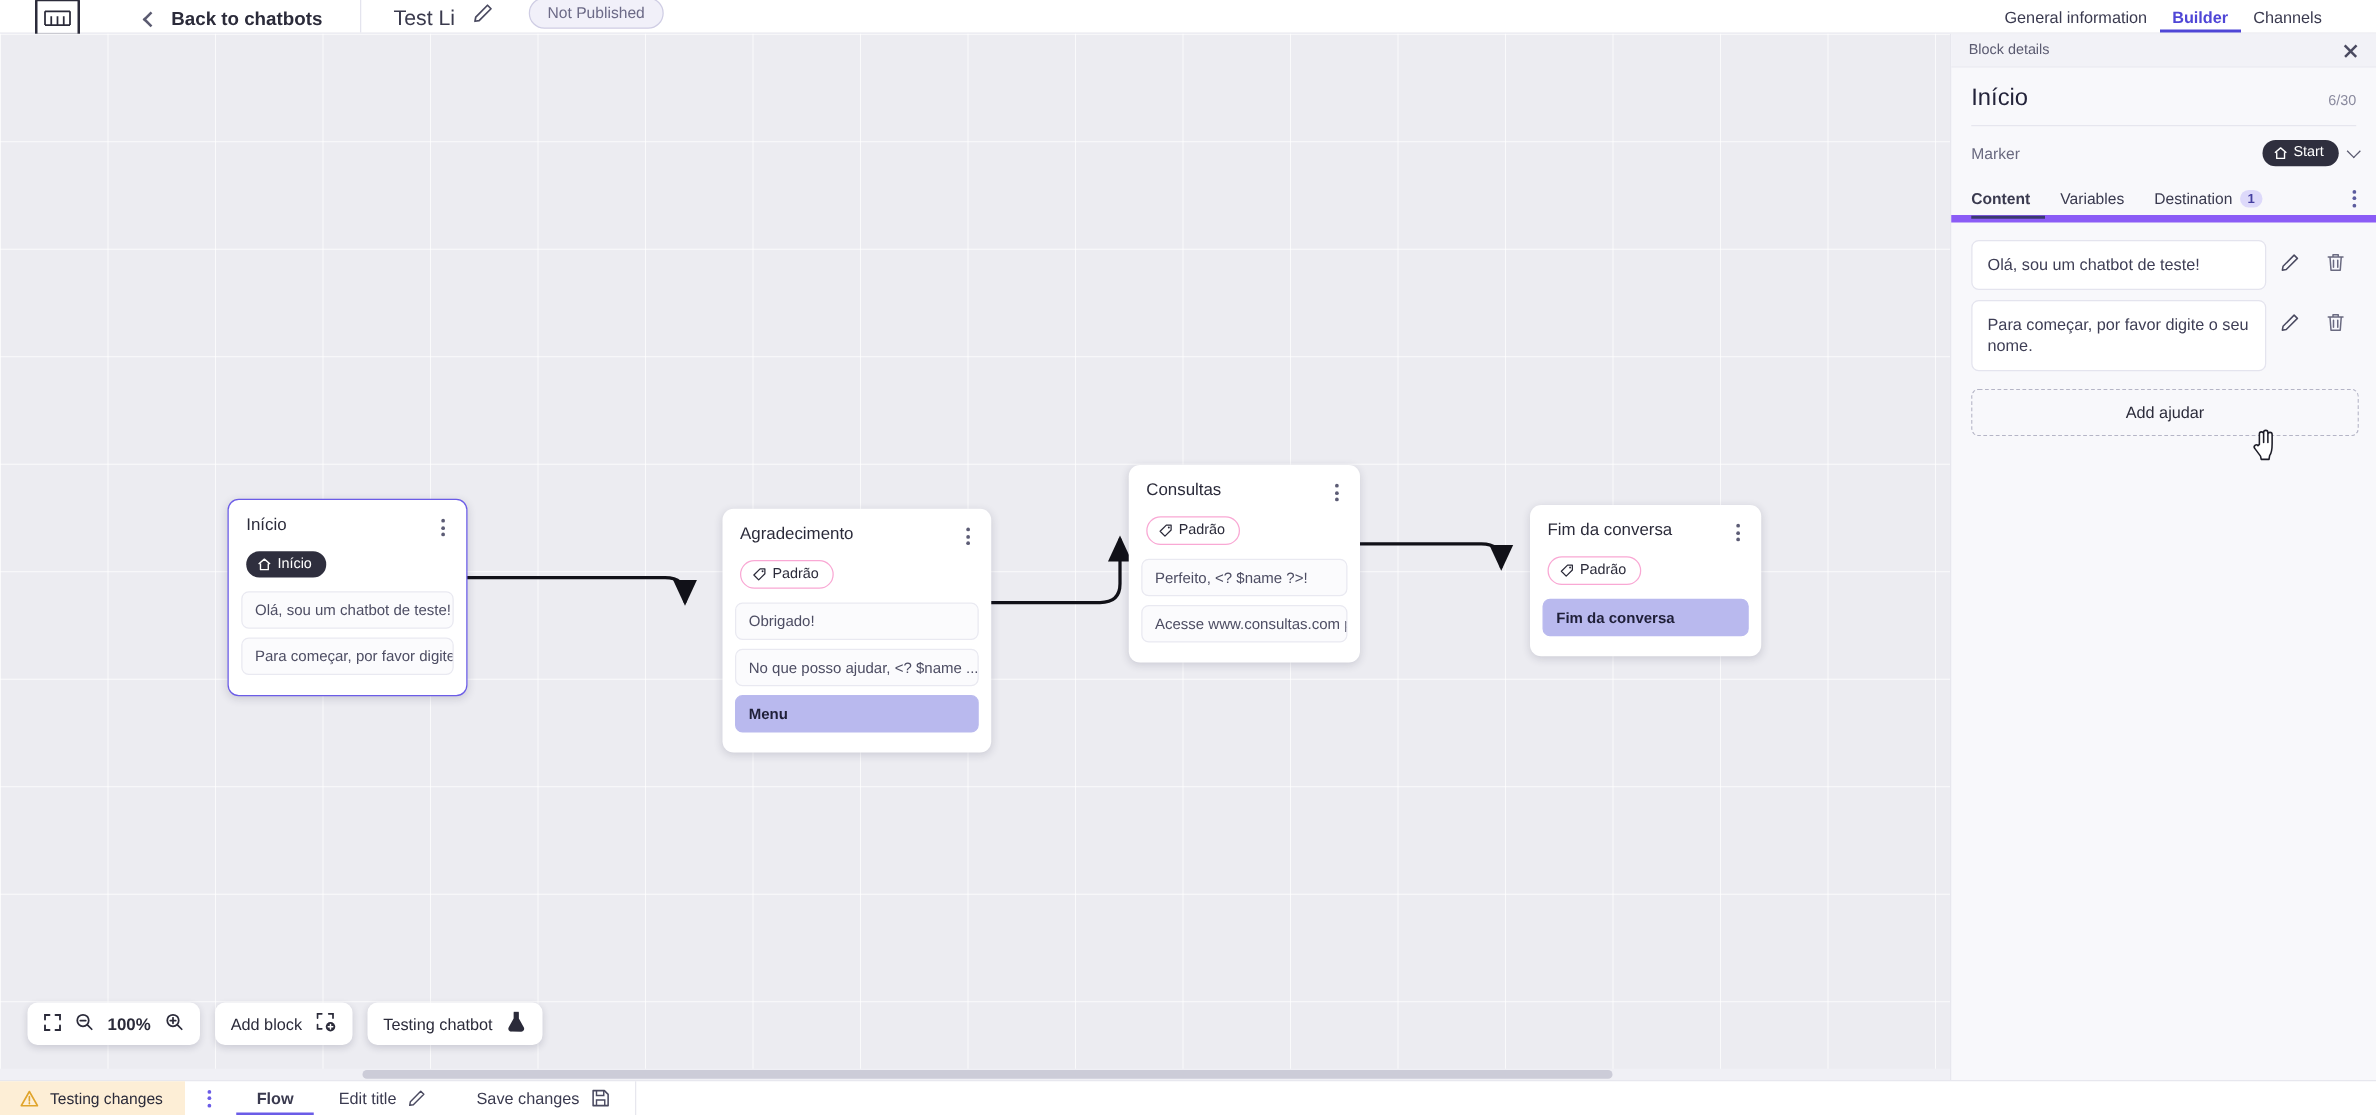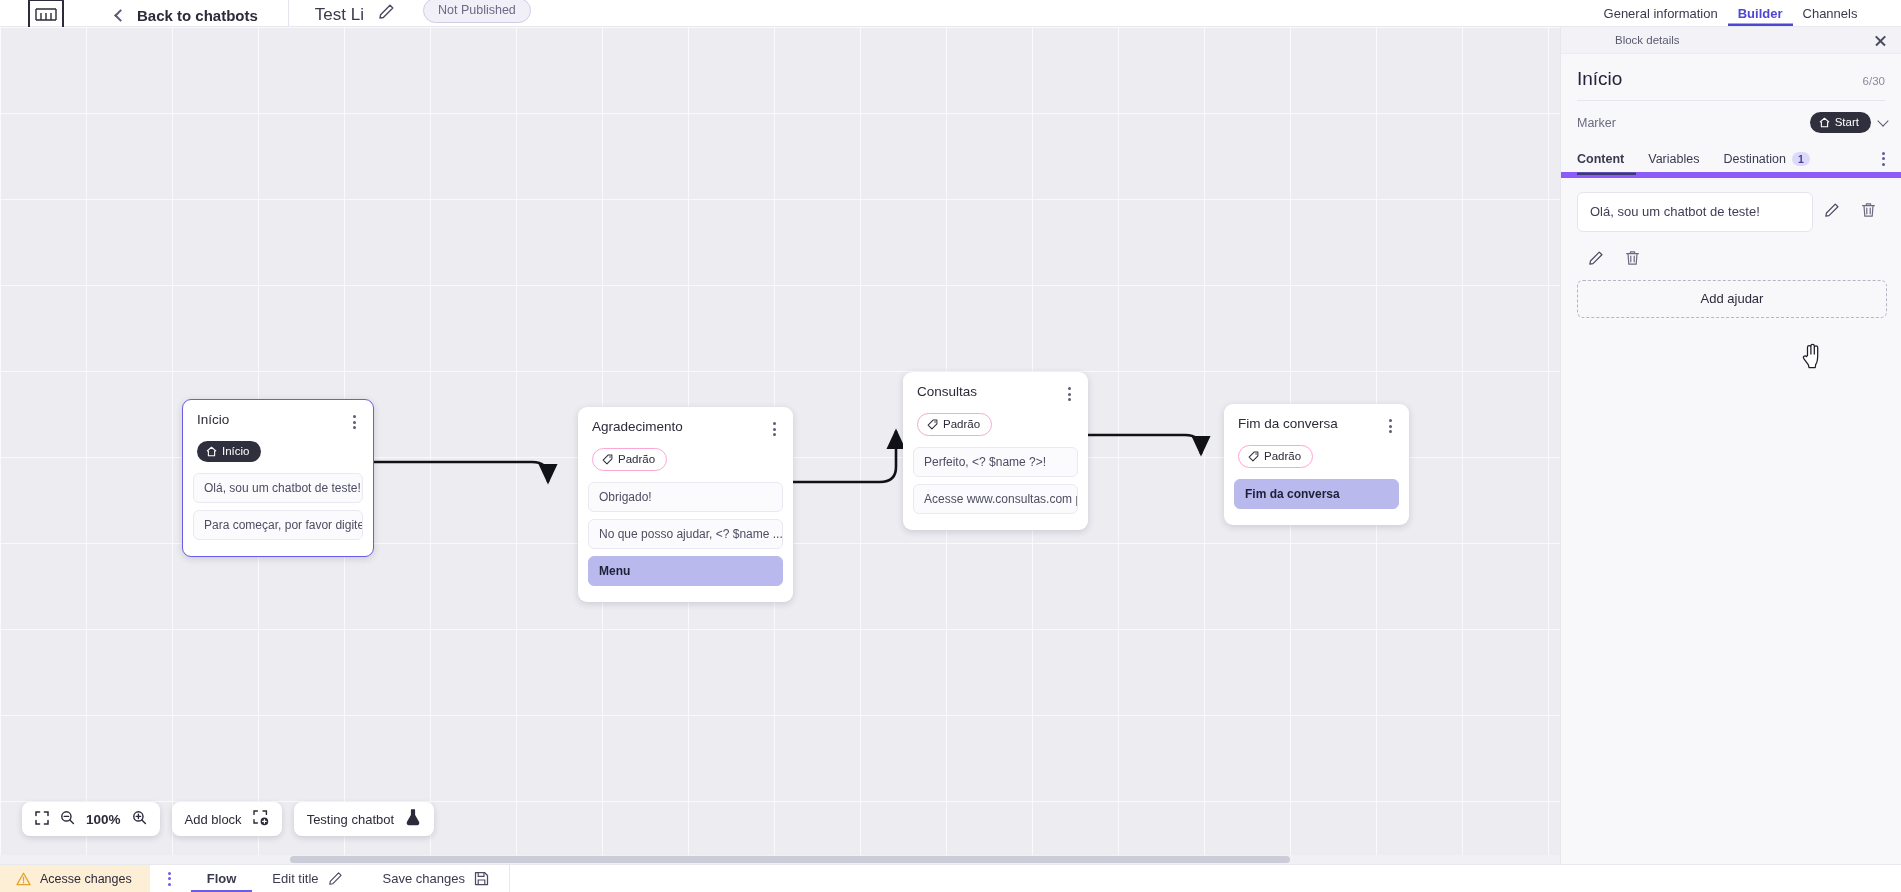--- a/index.html
+++ b/index.html
@@ -156,21 +156,21 @@
 
   .panel {
     position: absolute; right: 0; top: 27px; width: 341px; height: 865px;
     background: #f8f8fb; border-left: 1px solid #e7e7ee;
   }
   .panel-head {
     height: 27px; background: #f2f2f7; display: flex; align-items: center;
     justify-content: space-between; padding: 0 14px;
     border-bottom: 1px solid #ebebf2;
   }
-  .panel-head-t { font-size: 11.5px; color: #5a5a70; margin-left: 40px; }
+  .panel-head-t { font-size: 11.5px; color: #5a5a70; }
   .xclose { width: 13px; height: 13px; position: relative; cursor: pointer; }
   .xclose:before, .xclose:after {
     content: ""; position: absolute; left: 0; top: 6px; width: 13px; height: 1.6px;
     background: #4a4a60;
   }
   .xclose:before { transform: rotate(45deg); }
   .xclose:after { transform: rotate(-45deg); }
 
   .blk-title-row {
     display: flex; align-items: baseline; justify-content: space-between;
@@ -463,20 +463,21 @@
           </svg>
         </span>
         <span class="row-act">
           <svg width="15" height="16" viewBox="0 0 15 16" aria-hidden="true">
             <path d="M1.6 3.6 H13.4 M5.4 3.6 V1.8 H9.6 V3.6 M3 3.6 L3.8 14.2 H11.2 L12 3.6 M5.8 6.2 V11.8 M9.2 6.2 V11.8" stroke="#6a6a80" stroke-width="1.2" fill="none" stroke-linejoin="round" stroke-linecap="round"></path>
           </svg>
         </span>
       </div>
 
       <div class="content-row">
+        <div class="content-box">Para começar, por favor digite o seu nome.</div>
         <span class="row-act">
           <svg width="16" height="16" viewBox="0 0 17 17" aria-hidden="true">
             <path d="M12 2.2 L14.8 5 L5.3 14.5 L2 15 L2.6 11.7 Z" stroke="#4a4a60" stroke-width="1.3" fill="none" stroke-linejoin="round"></path>
           </svg>
         </span>
         <span class="row-act">
           <svg width="15" height="16" viewBox="0 0 15 16" aria-hidden="true">
             <path d="M1.6 3.6 H13.4 M5.4 3.6 V1.8 H9.6 V3.6 M3 3.6 L3.8 14.2 H11.2 L12 3.6 M5.8 6.2 V11.8 M9.2 6.2 V11.8" stroke="#6a6a80" stroke-width="1.2" fill="none" stroke-linejoin="round" stroke-linecap="round"></path>
           </svg>
         </span>
@@ -491,21 +492,21 @@
       </svg>
     </span>
   </div>
 
   <div class="statusbar">
     <div class="unsaved">
       <svg width="15" height="14" viewBox="0 0 15 14" aria-hidden="true">
         <path d="M7.5 1.2 L14 12.6 H1 Z" stroke="#e0a42c" stroke-width="1.3" fill="none" stroke-linejoin="round"></path>
         <path d="M7.5 5.2 V8.8 M7.5 10.3 V10.9" stroke="#e0a42c" stroke-width="1.3" stroke-linecap="round"></path>
       </svg>
-      <span>Acesse changes</span>
+      <span>Testing changes</span>
     </div>
 
     <span class="sb-kebab">
         <i></i>
         <i></i>
         <i></i>
       </span>
 
     <div class="sb-tab active">Flow</div>
 

